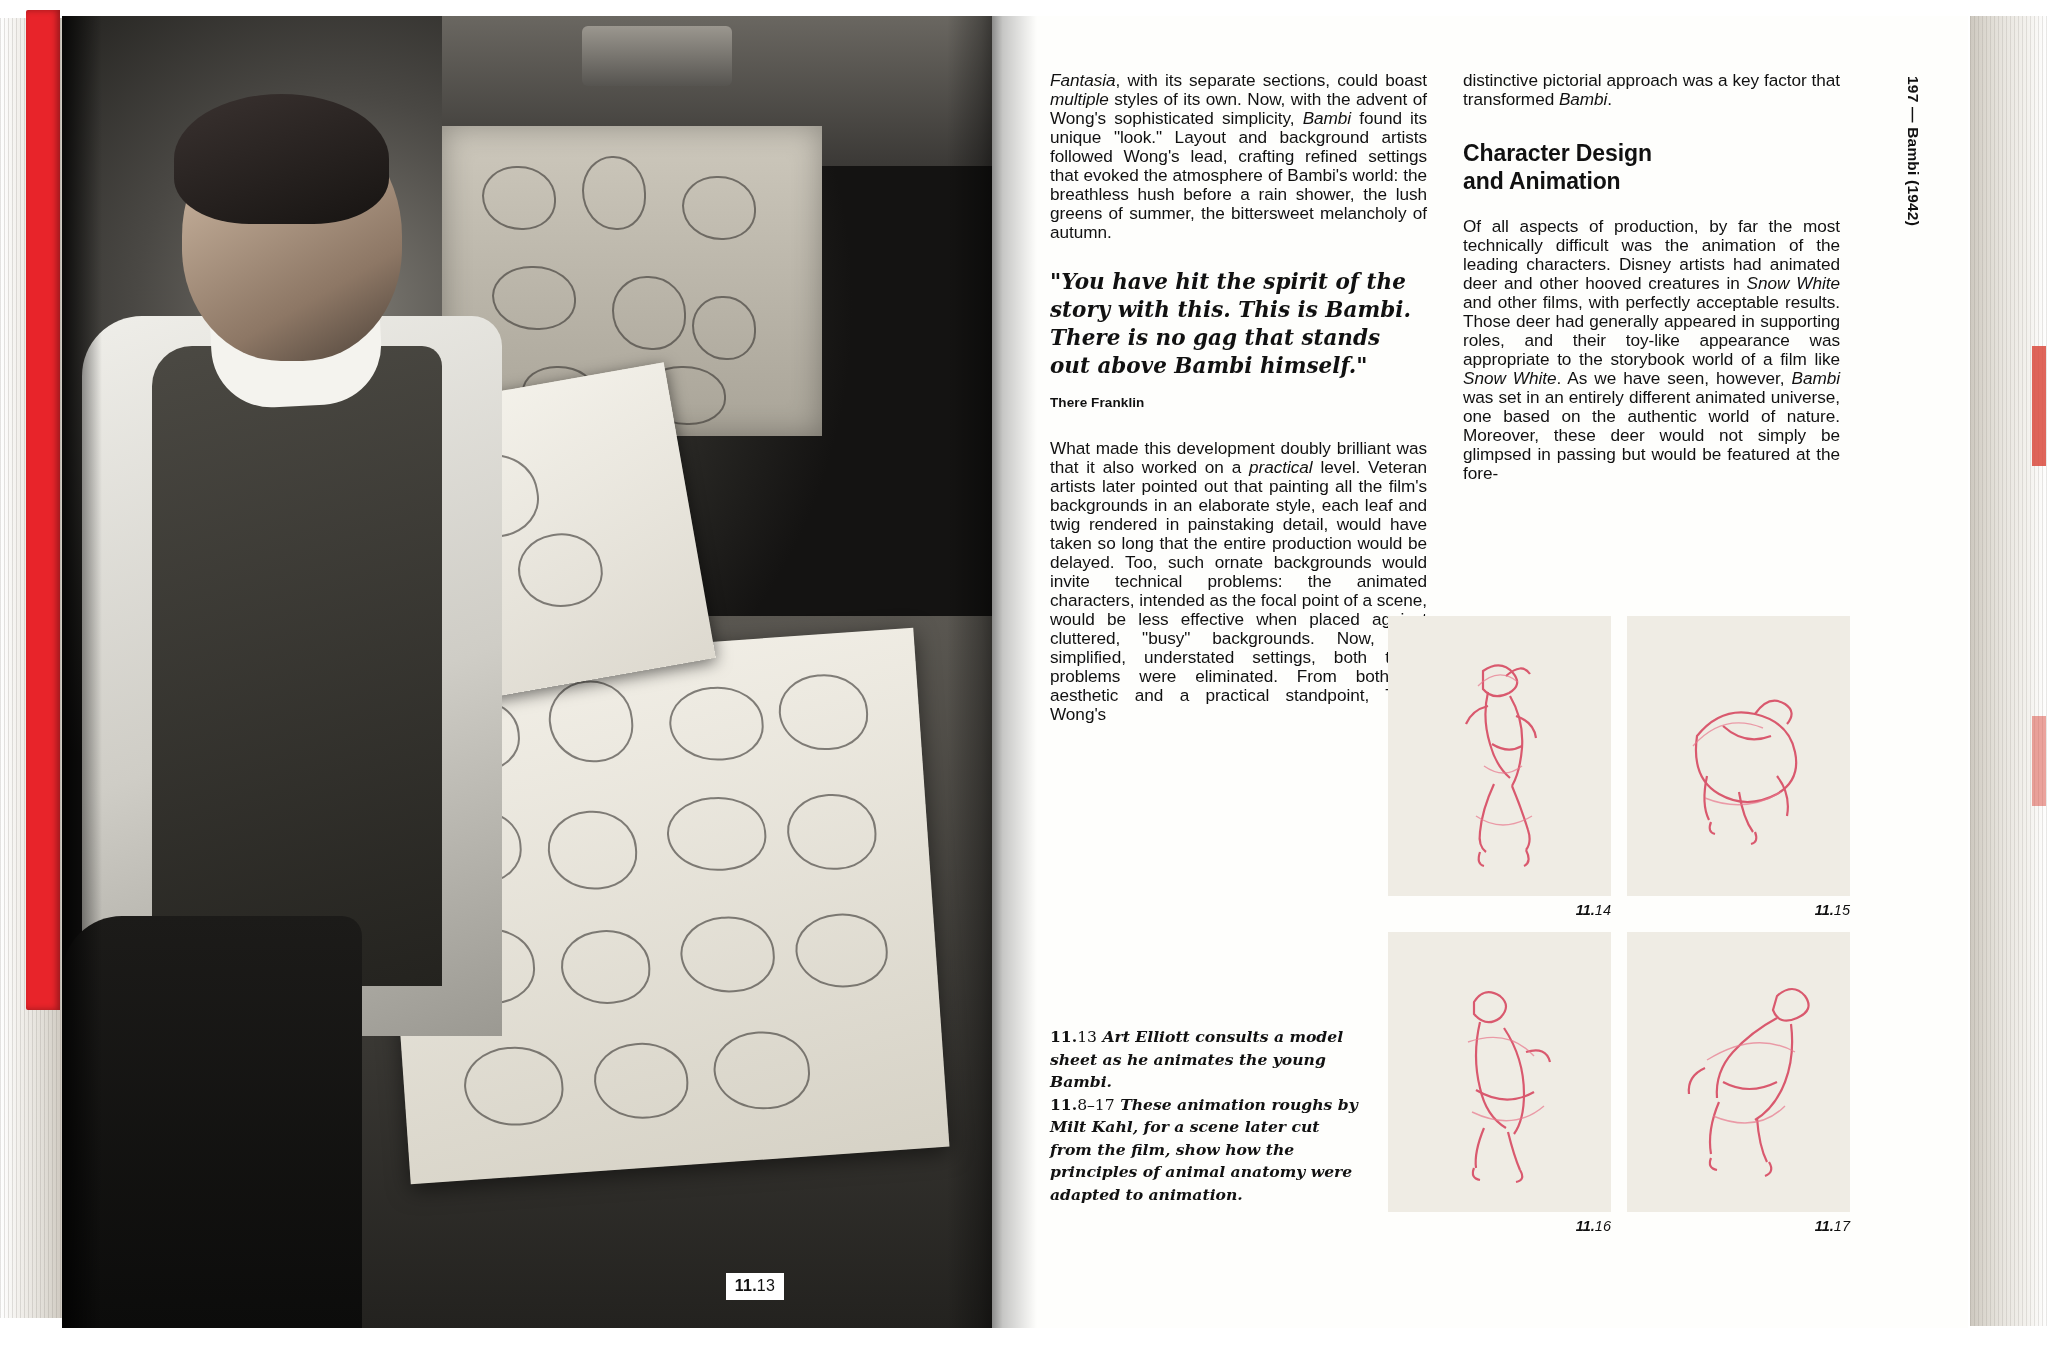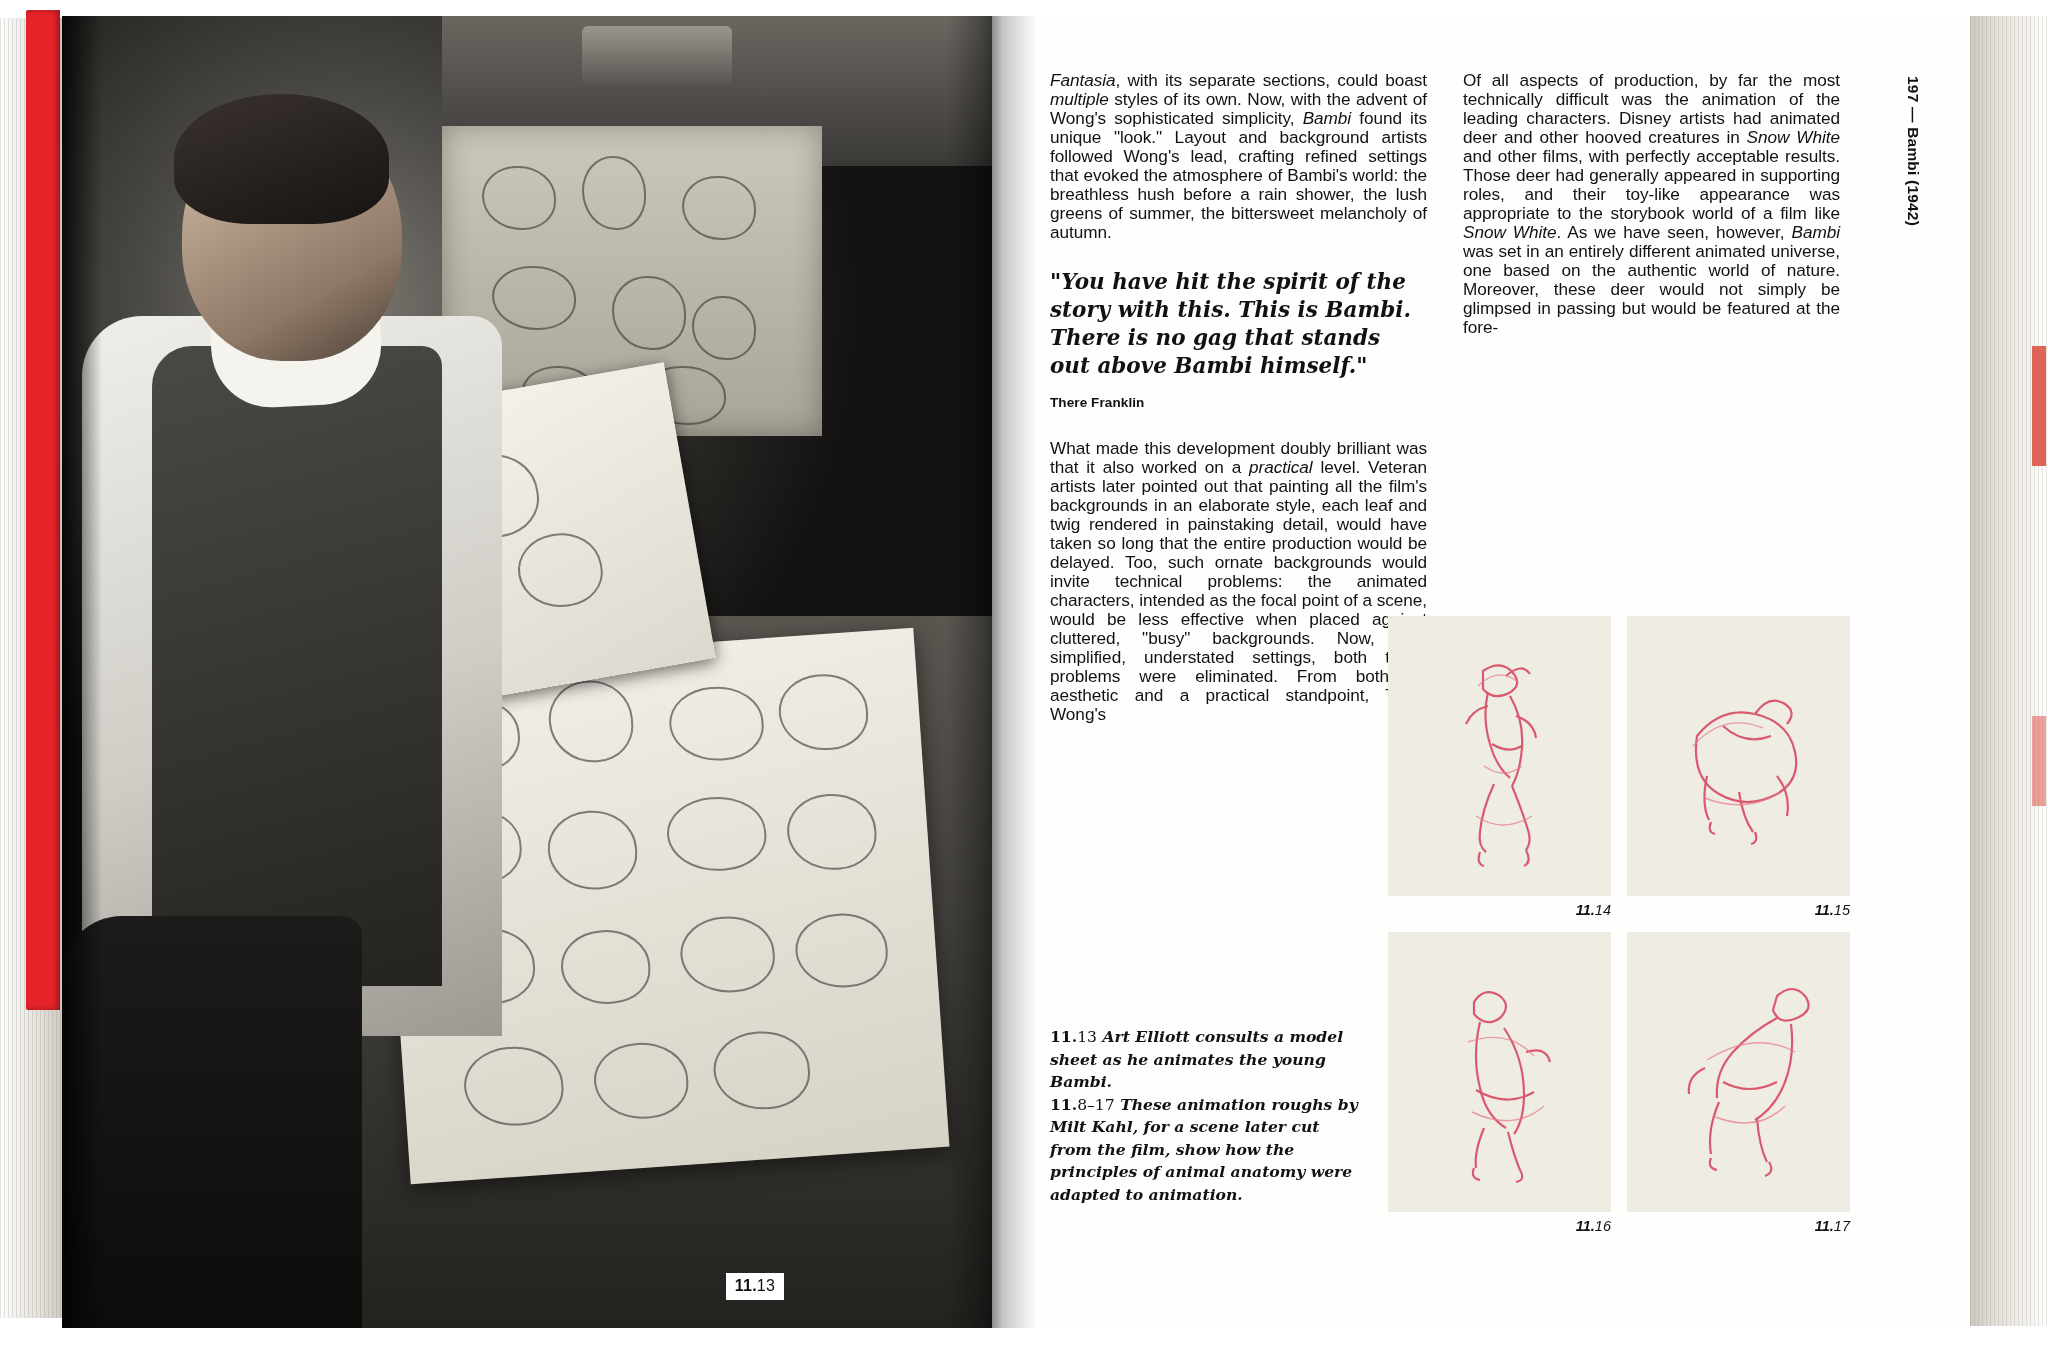--- a/index.html
+++ b/index.html
@@ -344,21 +344,26 @@
 
           <blockquote class="pull">
             <span>"You have hit the spirit of the story with this. This is Bambi. There is no gag that stands out above Bambi himself."</span>
             <div class="pull-attr">There Franklin</div>
           </blockquote>
 
           <p class="body"><span>What made this development doubly brilliant was that it also worked on a </span><span class="it">practical</span><span> level. Veteran artists later pointed out that painting all the film's backgrounds in an elaborate style, each leaf and twig rendered in painstaking detail, would have taken so long that the entire production would be delayed. Too, such ornate backgrounds would invite technical problems: the animated characters, intended as the focal point of a scene, would be less effective when placed against cluttered, "busy" backgrounds. Now, with simplified, understated settings, both those problems were eliminated. From both an aesthetic and a practical standpoint, Tyrus Wong's</span></p>
 
           <div style="break-before: column;"></div>
 
-
+          <p class="body"><span>distinctive pictorial approach was a key factor that transformed </span><span class="it">Bambi</span><span>.</span></p>
+
+          <h2 class="section" style="margin-top:30px;">
+            <span>Character Design</span><br>
+            <span>and Animation</span>
+          </h2>
 
           <p class="body" style="margin-top:0;"><span>Of all aspects of production, by far the most technically difficult was the animation of the leading characters. Disney artists had animated deer and other hooved creatures in </span><span class="it">Snow White</span><span> and other films, with perfectly acceptable results. Those deer had generally appeared in supporting roles, and their toy-like appearance was appropriate to the storybook world of a film like </span><span class="it">Snow White</span><span>. As we have seen, however, </span><span class="it">Bambi</span><span> was set in an entirely different animated universe, one based on the authentic world of nature. Moreover, these deer would not simply be glimpsed in passing but would be featured at the fore-</span></p>
 
         </div>
       </div>
 
       <div class="caption">
         <span class="num">11.</span><span>13</span><b> Art Elliott consults a model sheet as he animates the young Bambi.</b><br>
         <span class="num">11.</span><span>8–17</span><b> These animation roughs by Milt Kahl, for a scene later cut from the film, show how the principles of animal anatomy were adapted to animation.</b>
       </div>

